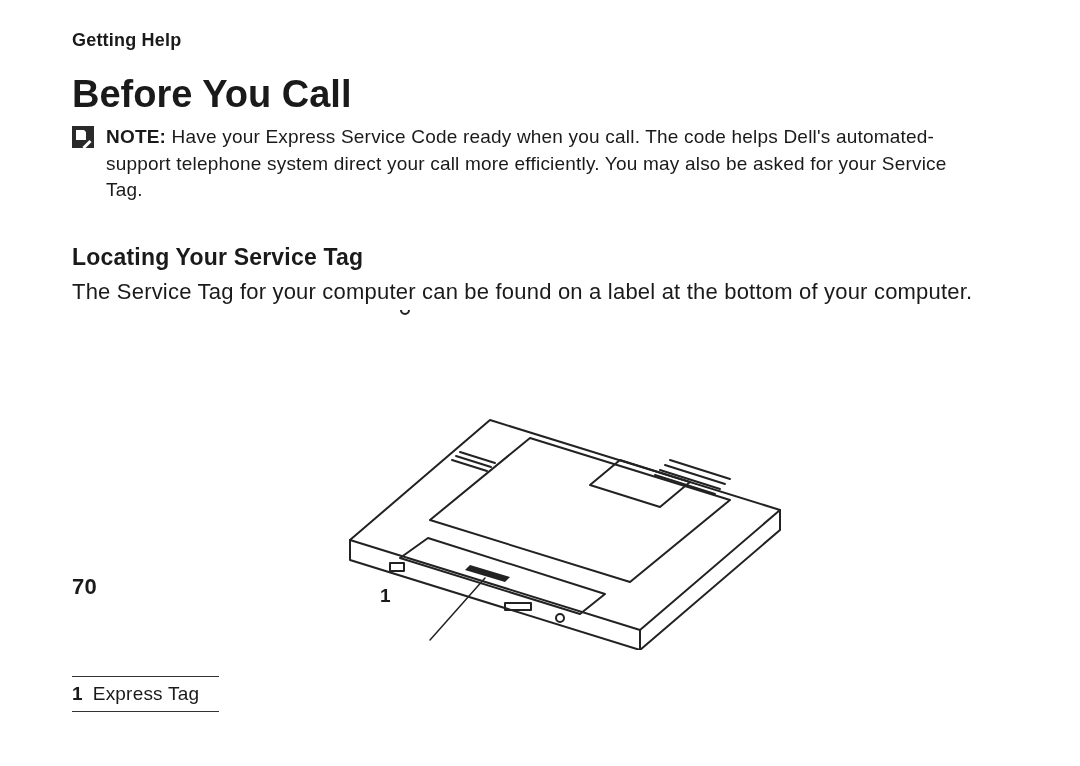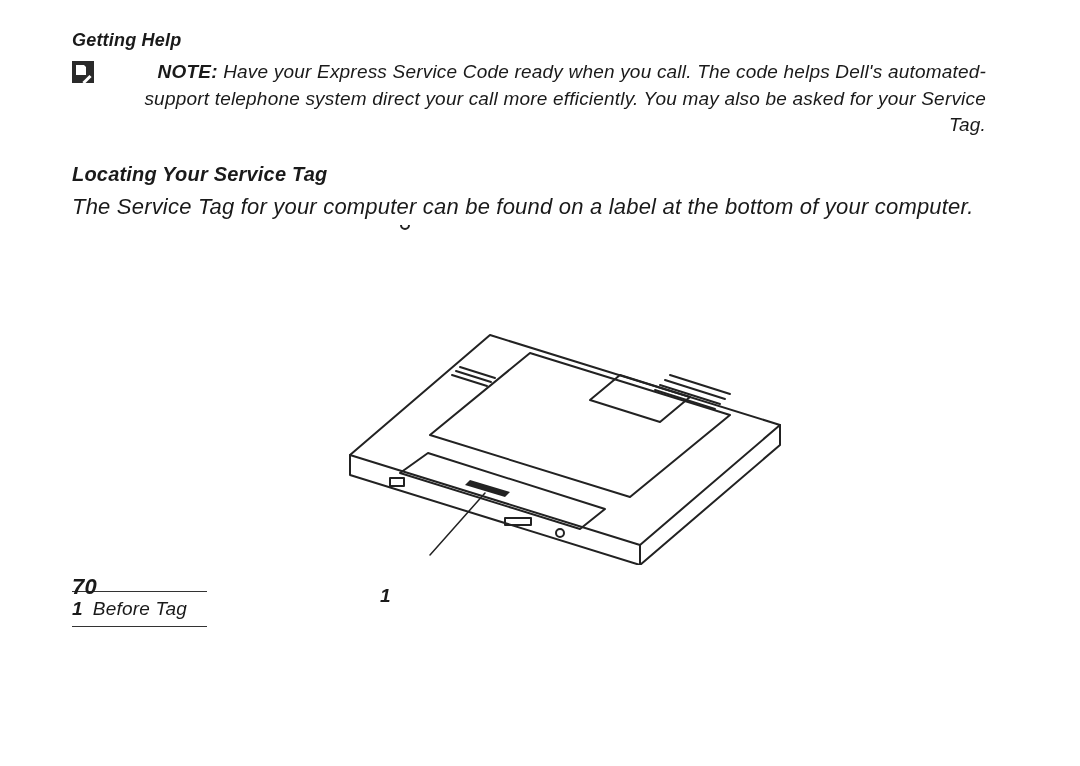--- a/index.html
+++ b/index.html
@@ -11,21 +11,20 @@
     font-family: "Helvetica Neue", Helvetica, Arial, sans-serif;
     color: #1a1a1a;
     letter-spacing: 0.2px;
   }
   .page {
     position: relative;
     box-sizing: border-box;
     width: 1080px;
     height: 626px;
     padding: 28px 72px 38px 72px;
-    font-style: italic;
   }
   .section-header {
     font-size: 18px;
     font-weight: 700;
     margin-top: 2px;
   }
   .title {
     font-size: 38px;
     font-weight: 800;
     margin-top: 22px;
@@ -59,29 +58,28 @@
     position: absolute;
     right: 2px; bottom: 2px;
     width: 10px; height: 3px;
     background: #fff;
     transform: rotate(-45deg);
   }
   .note-text {
     font-size: 19px;
     line-height: 1.4;
     max-width: 880px;
-    text-align: right;
   }
   .note-label {
     font-weight: 700;
   }
   .subhead {
-    font-size: 20px;
+    font-size: 23px;
     font-weight: 700;
-    margin-top: 24px;
+    margin-top: 40px;
   }
   .body-text {
     font-size: 22px;
     line-height: 1.4;
     margin-top: 6px;
   }
   .diagram-wrap {
     width: 100%;
     text-align: center;
     margin-top: 2px;
@@ -117,20 +115,21 @@
     font-weight: 700;
   }
 </style>
 </head>
 <body>
 
 <div class="page">
 
   <div class="section-header">Getting Help</div>
 
+  <div class="title">Before You Call</div>
 
   <div class="note-block">
     <div class="note-icon"></div>
     <div class="note-text">
       <span class="note-label">NOTE:</span><span> Have your Express Service Code ready when you call. The code helps Dell's automated-support telephone system direct your call more efficiently. You may also be asked for your Service Tag.</span>
     </div>
   </div>
 
   <div class="subhead">Locating Your Service Tag</div>
 
@@ -172,19 +171,19 @@
           <line x1="225" y1="268" x2="170" y2="330" stroke-width="1.5"></line>
         </g>
       </svg>
     </span>
     <div class="callout-num" style="left:380px; top:585px;">1</div>
   </div>
 
   <div class="legend">
     <div class="legend-row">
       <span class="legend-num">1</span>
-      <span>Before Tag</span>
+      <span>Express Tag</span>
     </div>
   </div>
 
   <div class="page-num">70</div>
 
 </div>
 
 </body></html>

